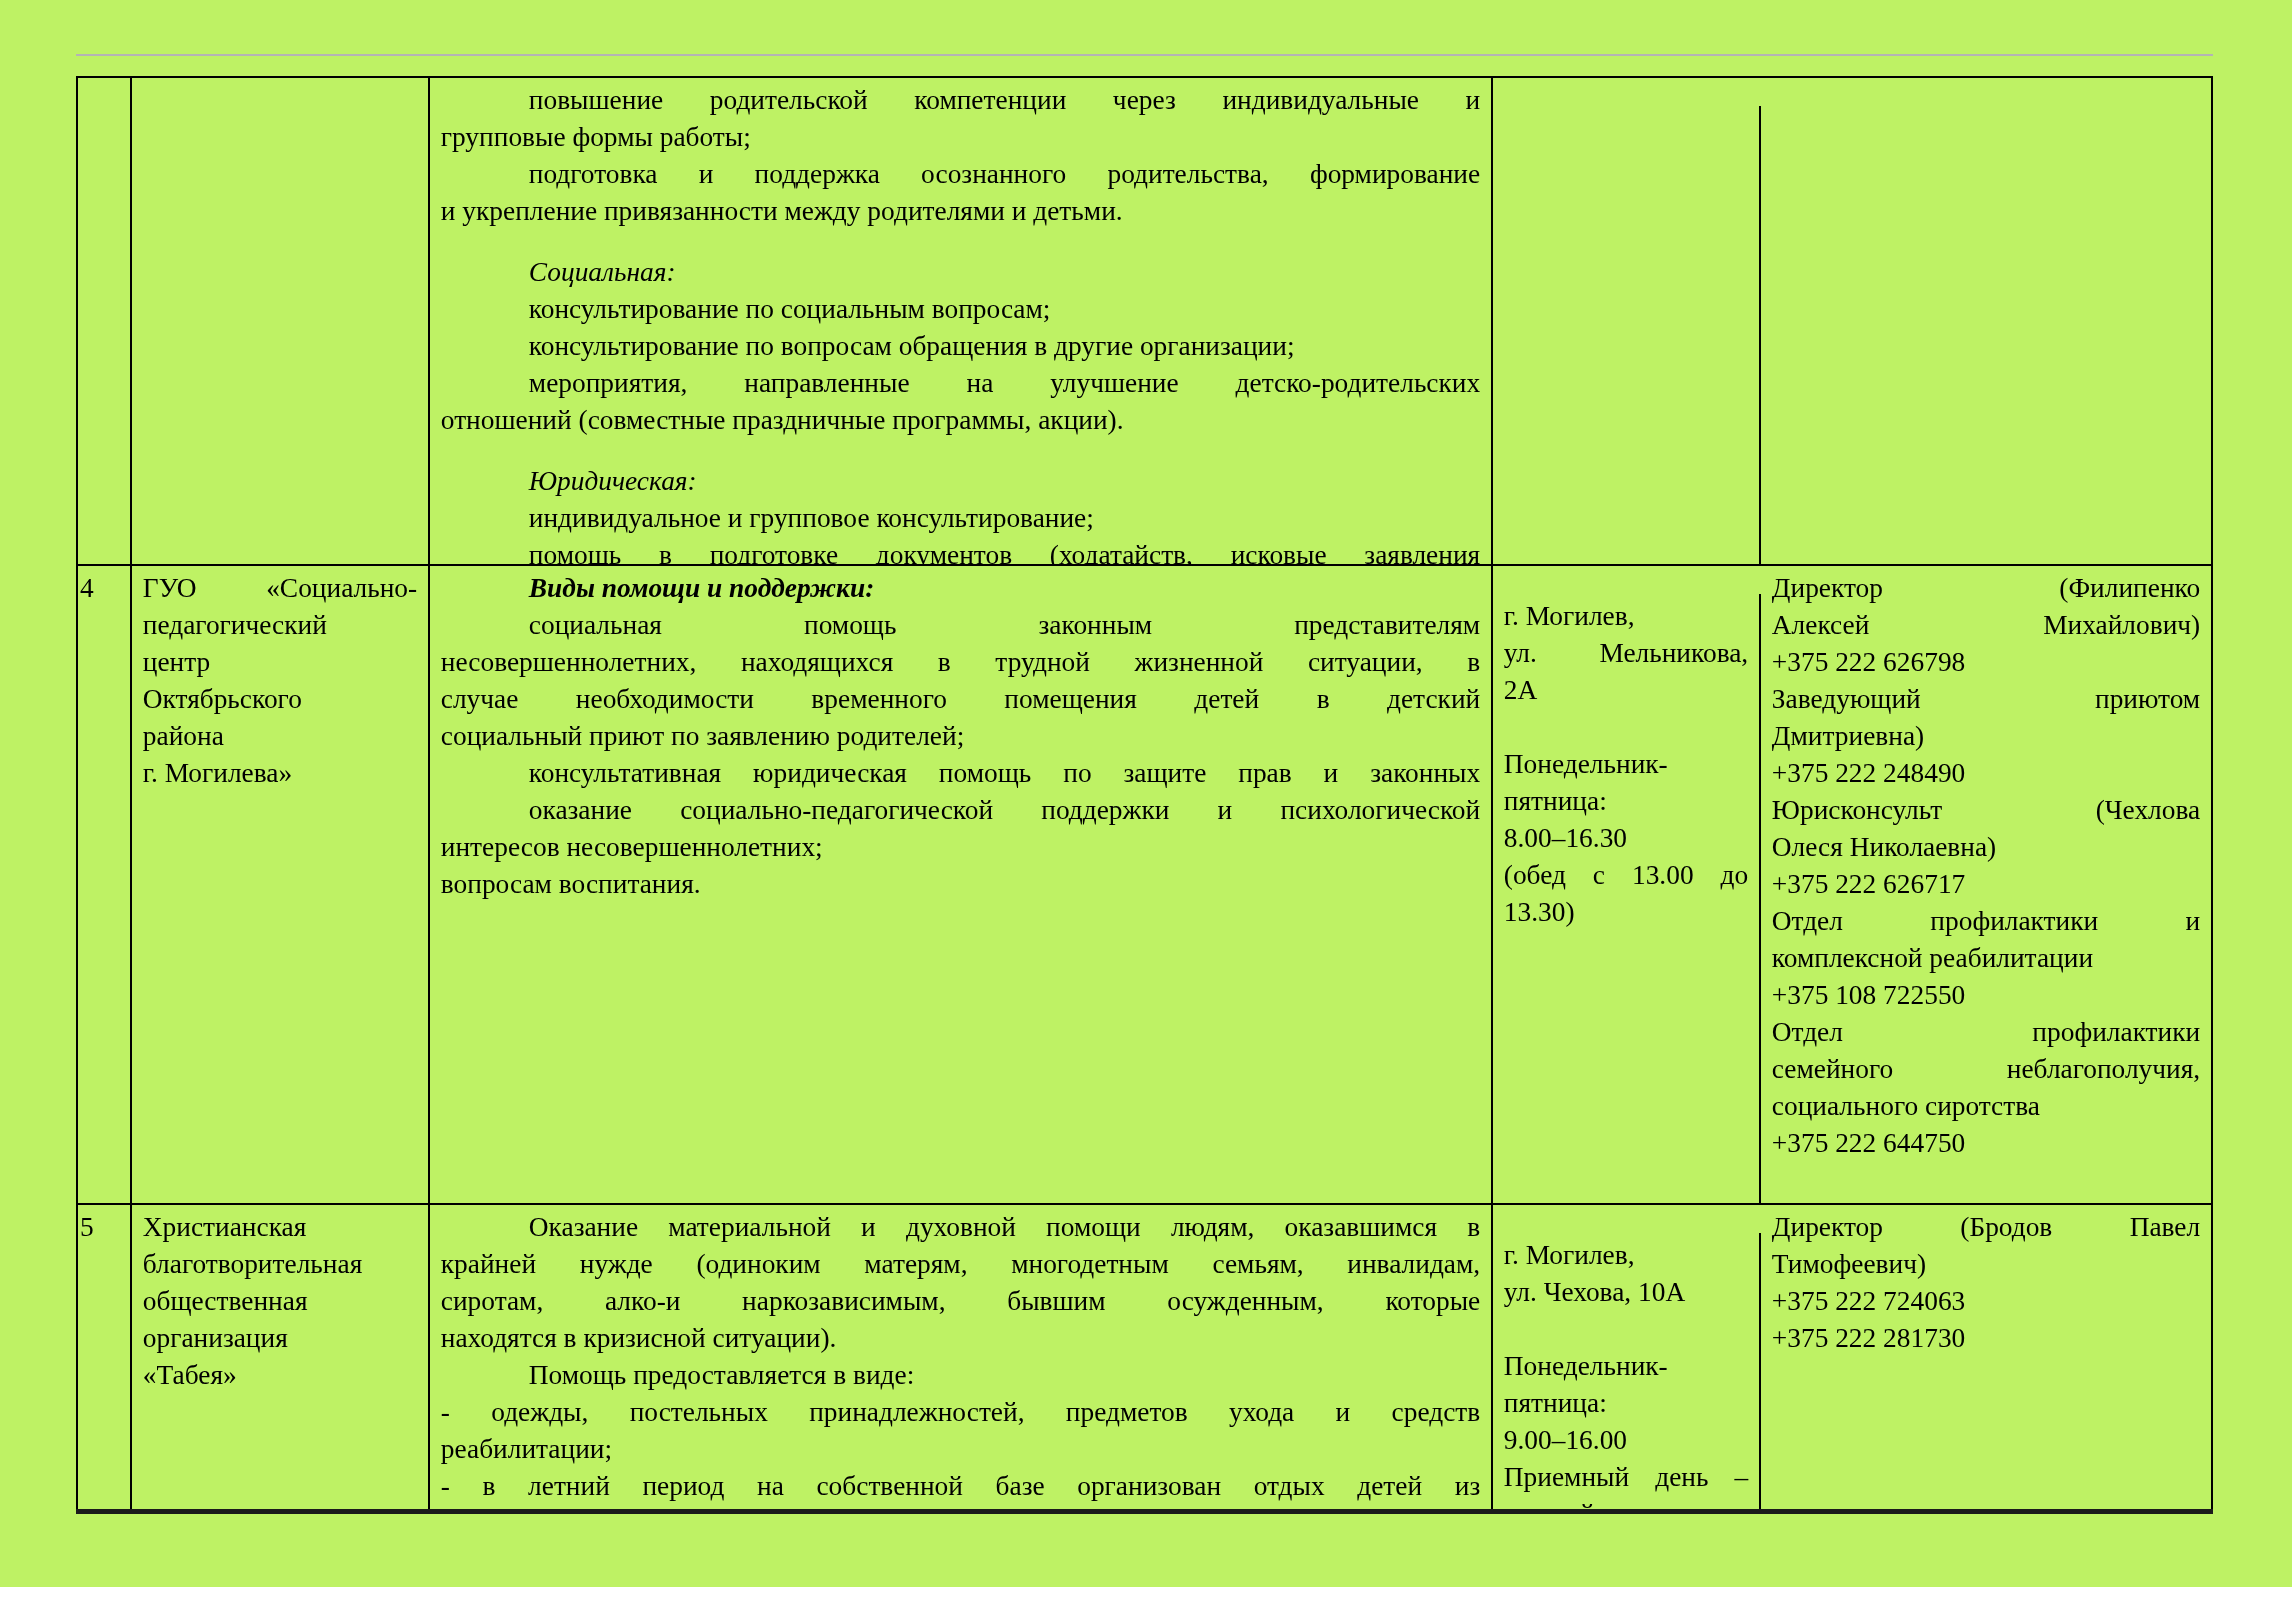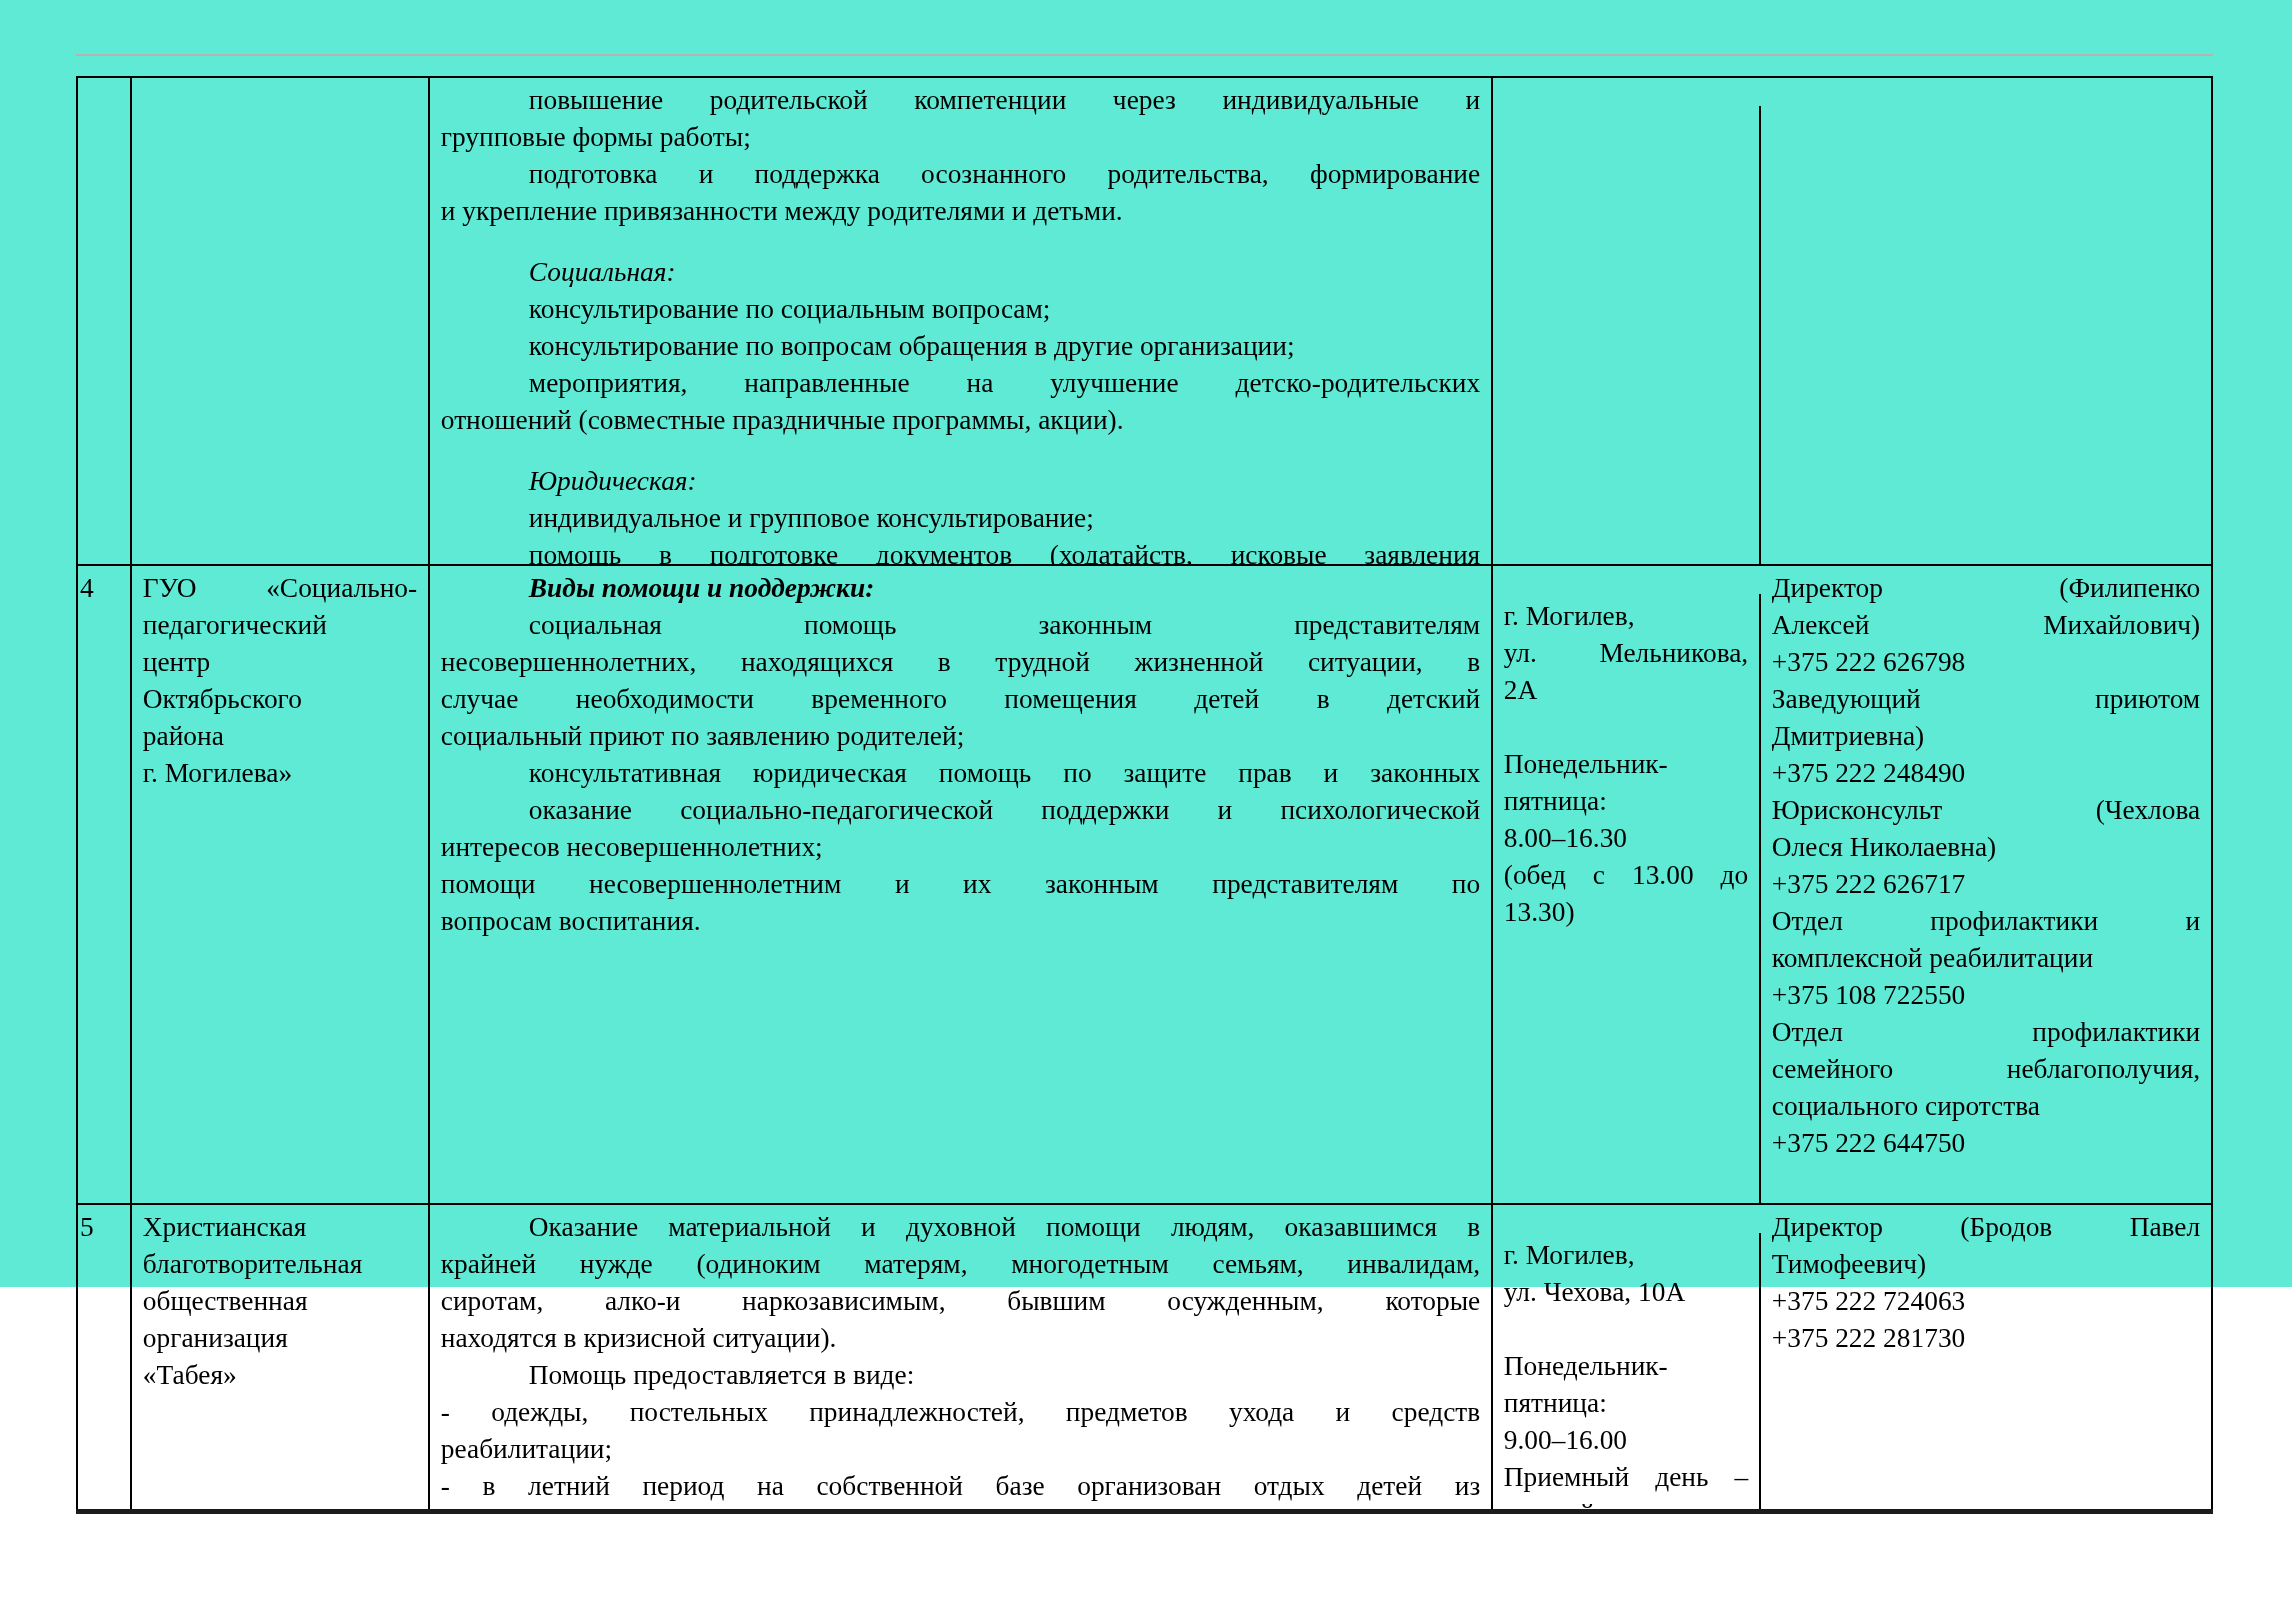--- a/index.html
+++ b/index.html
@@ -1,19 +1,19 @@
 <!DOCTYPE html>
 <html><head>
 <meta charset="utf-8">
 <style>
   html,body{margin:0;padding:0;background:#ffffff;}
   body{width:2293px;height:1621px;position:relative;
        font-family:"Liberation Serif","DejaVu Serif",serif;
        color:#000;}
-  .page{position:absolute;left:0;top:0;width:2293px;height:1287px;background:#5eead4;}
+  .page{position:absolute;left:0;top:0;width:2293px;height:1587px;background:#bef264;}
   .prev-page-edge{position:absolute;left:76px;top:54px;width:2137px;height:2px;background:#b4b4b4;}
   .org-table{position:absolute;left:76px;top:76px;width:2137px;
              border:2px solid #000;border-bottom:none;box-sizing:border-box;
              font-size:27.4px;line-height:37px;}
   .trow{display:flex;box-sizing:border-box;border-bottom:2px solid #000;overflow:hidden;}
   .trow.last{border-bottom:none;}
   .r1{height:488px;}
   .r2{height:639px;}
   .r3{height:304px;}
   .cell{box-sizing:border-box;border-right:2px solid #000;padding:3.9px 10.8px 0 10.8px;overflow:hidden;}
@@ -73,21 +73,20 @@
       </div>
       <div class="cell c-desc">
         <div class="ln ind bi">Виды помощи и поддержки:</div>
         <div class="ln ind st">социальная помощь законным представителям</div>
         <div class="ln st">несовершеннолетних, находящихся в трудной жизненной ситуации, в</div>
         <div class="ln st">случае необходимости временного помещения детей в детский</div>
         <div class="ln">социальный приют по заявлению родителей;</div>
         <div class="ln ind st">консультативная юридическая помощь по защите прав и законных</div>
         <div class="ln ind st">оказание социально-педагогической поддержки и психологической</div>
         <div class="ln">интересов несовершеннолетних;</div>
-        <div class="ln st">помощи несовершеннолетним и их законным представителям по</div>
         <div class="ln">вопросам воспитания.</div>
       </div>
       <div class="cell c-addr">
         <div class="ln">г. Могилев,</div>
         <div class="ln st">ул. Мельникова,</div>
         <div class="ln">2А</div>
         <div class="ln"></div>
         <div class="ln">Понедельник-</div>
         <div class="ln">пятница:</div>
         <div class="ln">8.00–16.30</div>

